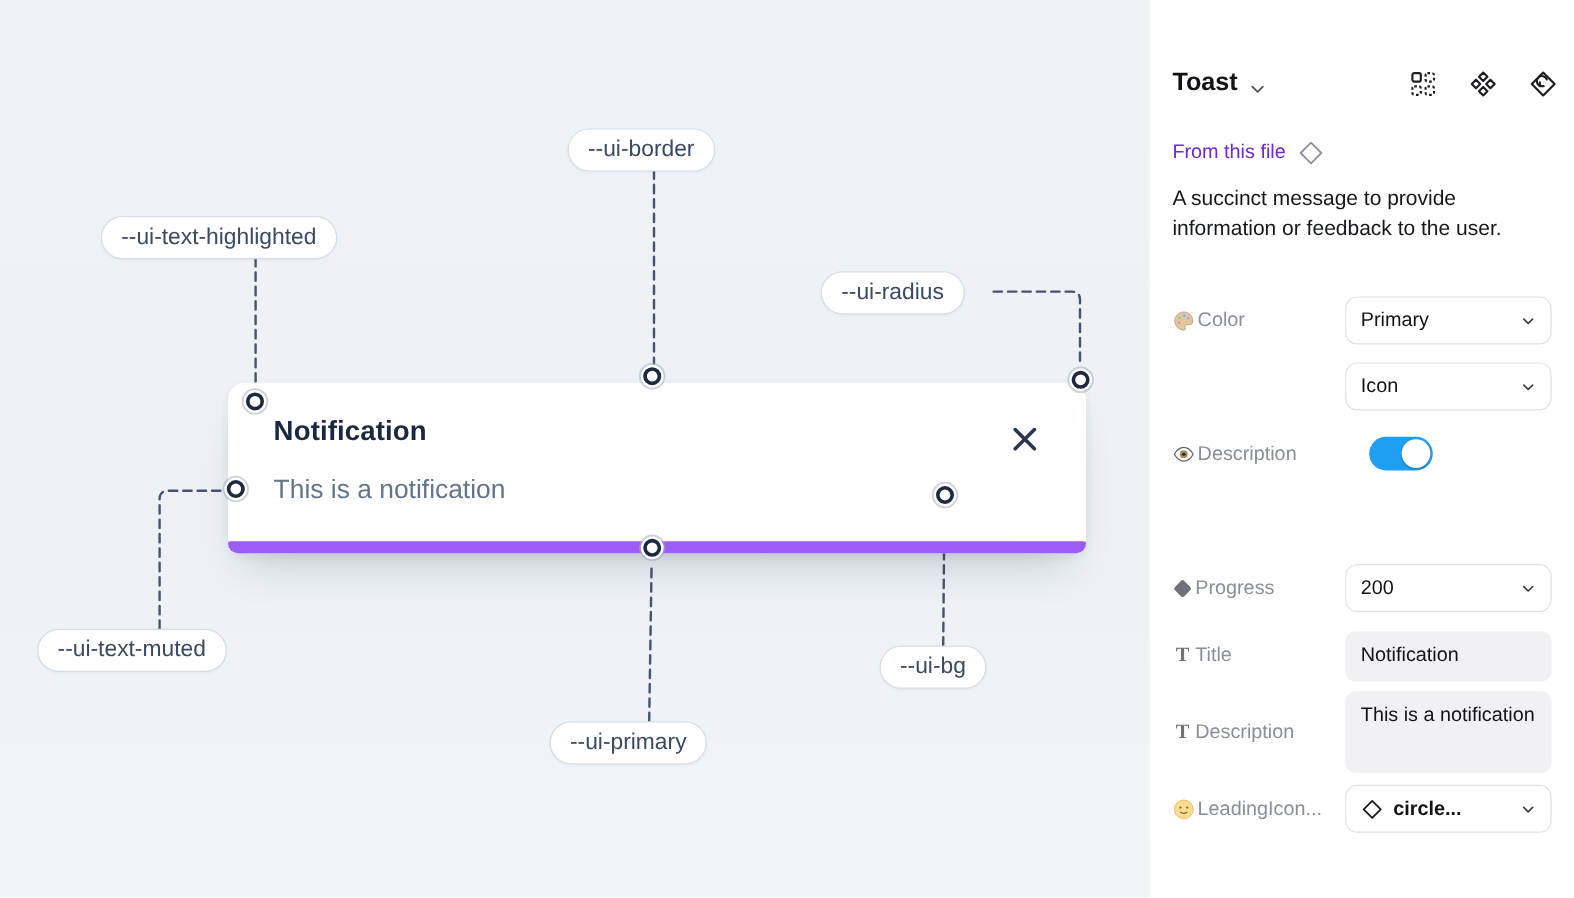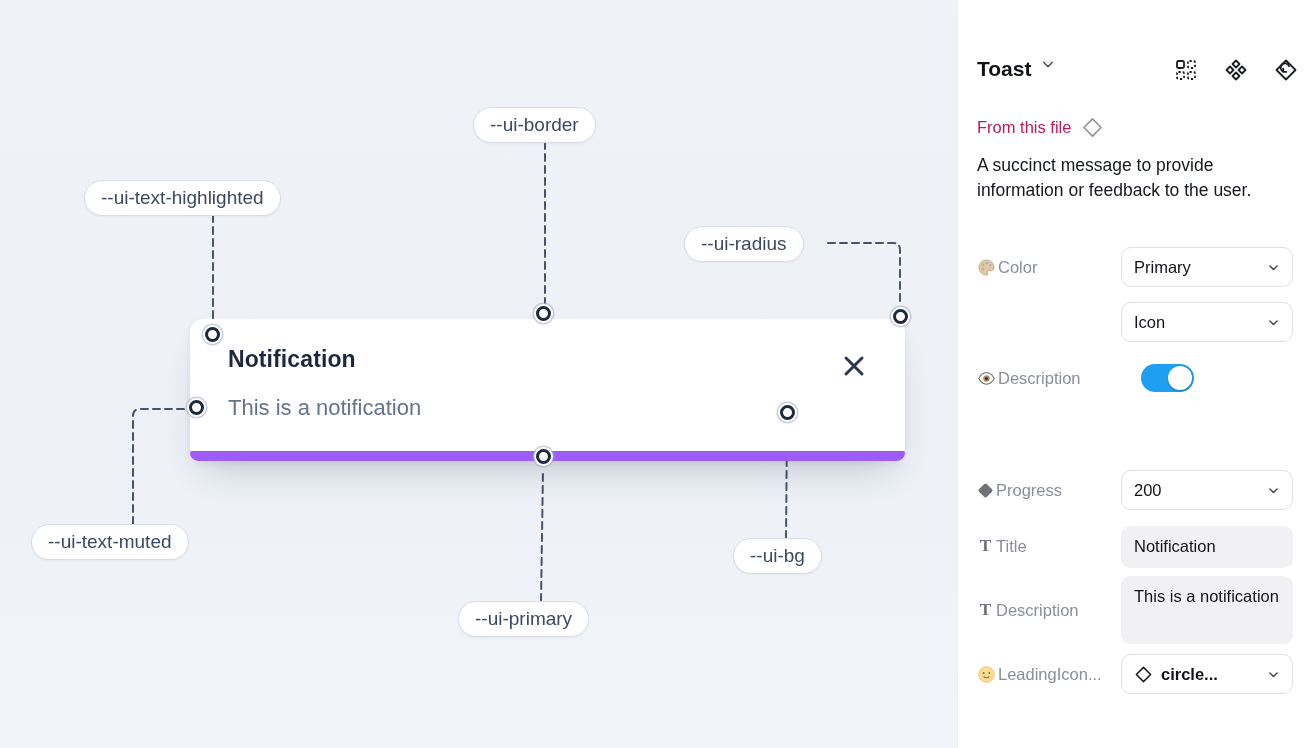--- a/index.html
+++ b/index.html
@@ -25,27 +25,27 @@
           padding:4px 16px; font-size:19px; color:#3b4a63; white-space:nowrap; line-height:26px;
           box-shadow:0 1px 2px rgba(40,55,90,.05); }
 
   .port { position:absolute; width:15px; height:15px; border-radius:50%;
           background:#fff; border:3px solid #1d2940;
           box-shadow:0 0 0 2px #ffffff, 0 0 0 3.5px rgba(160,172,192,.55); }
 
   
   .panel { position:absolute; left:957px; top:0; width:355px; height:748px; background:#ffffff;
            border-left:1px solid #edeff2; }
-  .panel-header { position:absolute; left:19px; top:57px; display:flex; align-items:flex-start; gap:10px; }
+  .panel-header { position:absolute; left:19px; top:57px; display:flex; align-items:flex-end; gap:10px; }
   .panel-title { font-size:21px; font-weight:700; color:#101215; }
   .header-icons { position:absolute; right:14px; top:58px; display:flex; align-items:center; gap:26px; }
   .hicon { width:24px; height:24px; cursor:pointer; }
 
   .source-row { position:absolute; left:19px; top:116px; display:flex; align-items:center; gap:10px;
-                font-size:16.5px; color:#be185d; }
+                font-size:16.5px; color:#6d28d9; }
   .panel-desc { position:absolute; left:19px; top:153px; width:324px; font-size:17.5px;
                 line-height:1.45; color:#15181d; }
 
   .prop-row { position:absolute; left:19px; width:320px; height:40px; }
   .prop-label { position:absolute; left:0; top:0; height:40px; display:flex; align-items:center;
                 gap:2px; font-size:16.5px; color:#898e97; }
   .control { position:absolute; right:4px; top:0; width:172px; }
   .dropdown { height:40px; background:#fff; border:1px solid #dfe0e3; border-radius:10px;
               display:flex; align-items:center; padding:0 12px; font-size:16.5px; font-weight:500;
               color:#111317; cursor:pointer; }

